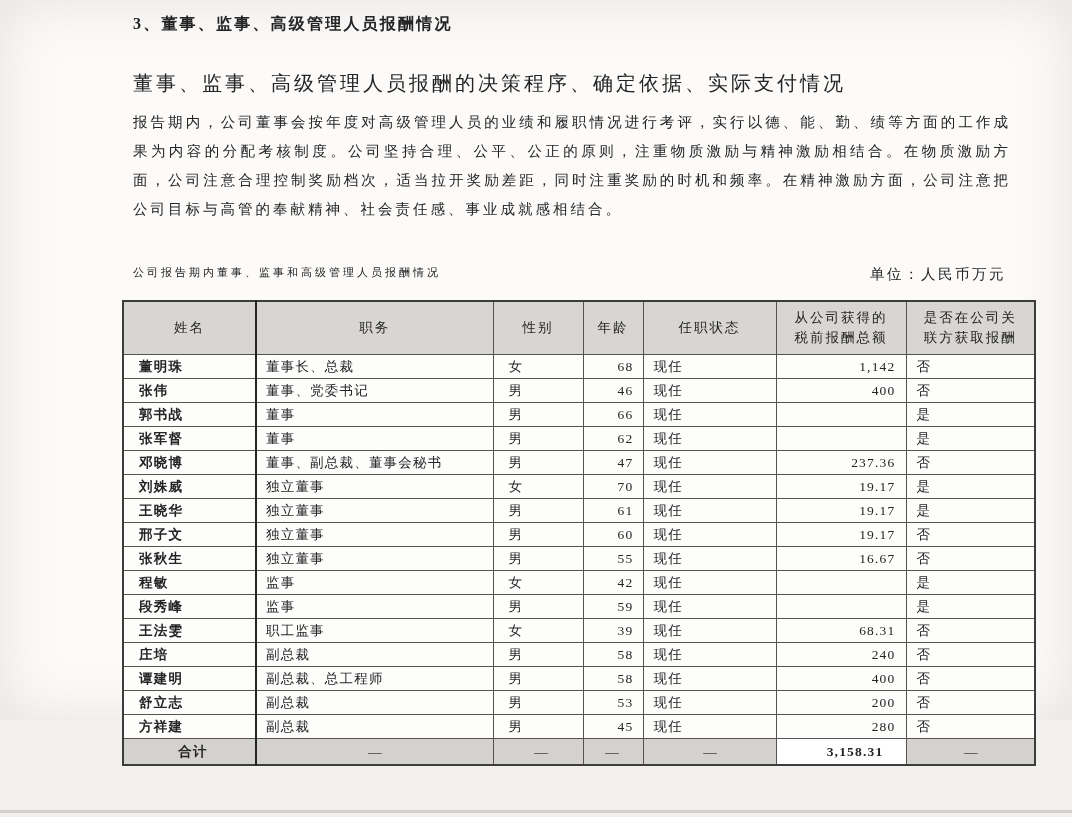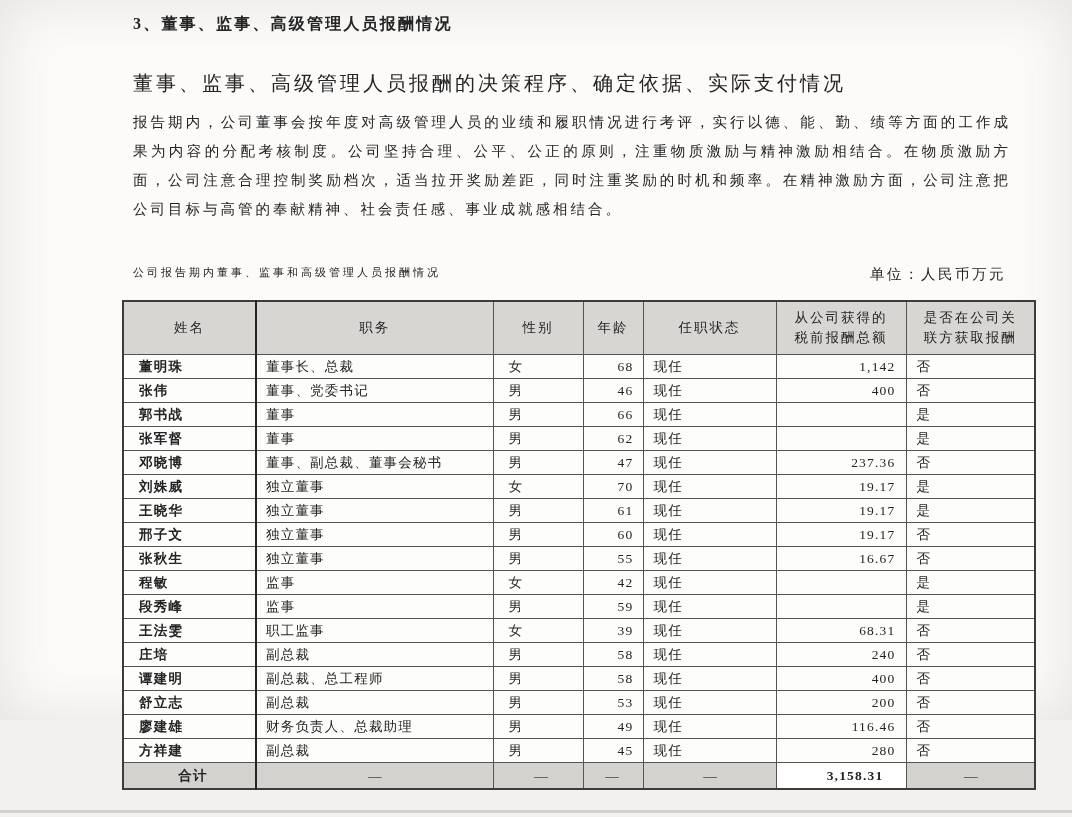--- a/index.html
+++ b/index.html
@@ -248,29 +248,20 @@
         <tr>
           <td class="c0">舒立志</td>
           <td class="c1">副总裁</td>
           <td class="c2">男</td>
           <td class="c3">53</td>
           <td class="c4">现任</td>
           <td class="c5">200</td>
           <td class="c6">否</td>
         </tr>
         <tr>
-          <td class="c0">廖建雄</td>
-          <td class="c1">财务负责人、总裁助理</td>
-          <td class="c2">男</td>
-          <td class="c3">49</td>
-          <td class="c4">现任</td>
-          <td class="c5">116.46</td>
-          <td class="c6">否</td>
-        </tr>
-        <tr>
           <td class="c0">方祥建</td>
           <td class="c1">副总裁</td>
           <td class="c2">男</td>
           <td class="c3">45</td>
           <td class="c4">现任</td>
           <td class="c5">280</td>
           <td class="c6">否</td>
         </tr>
         <tr class="total-row">
           <td class="c0">合计</td>

